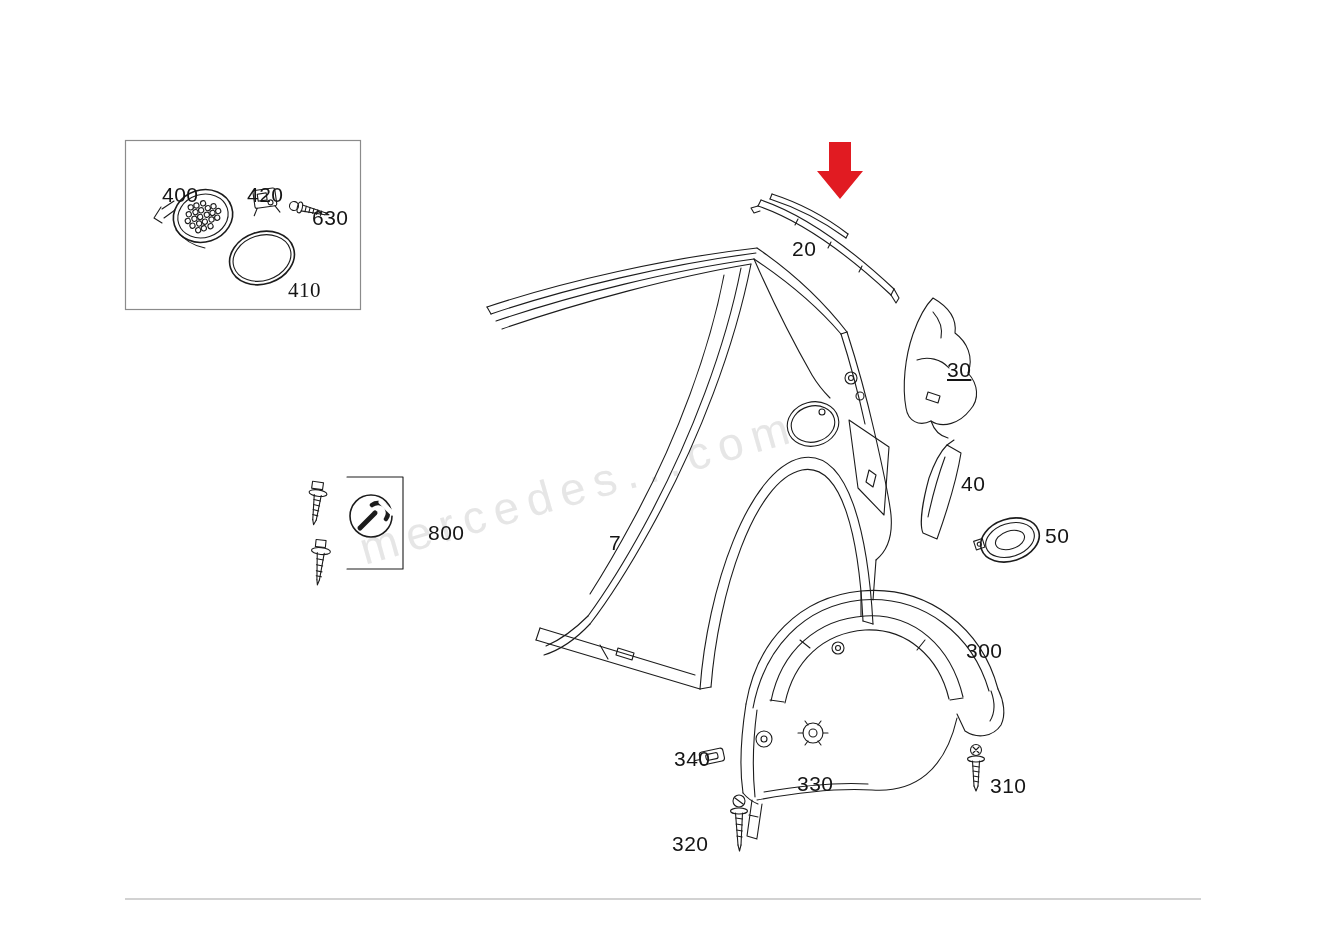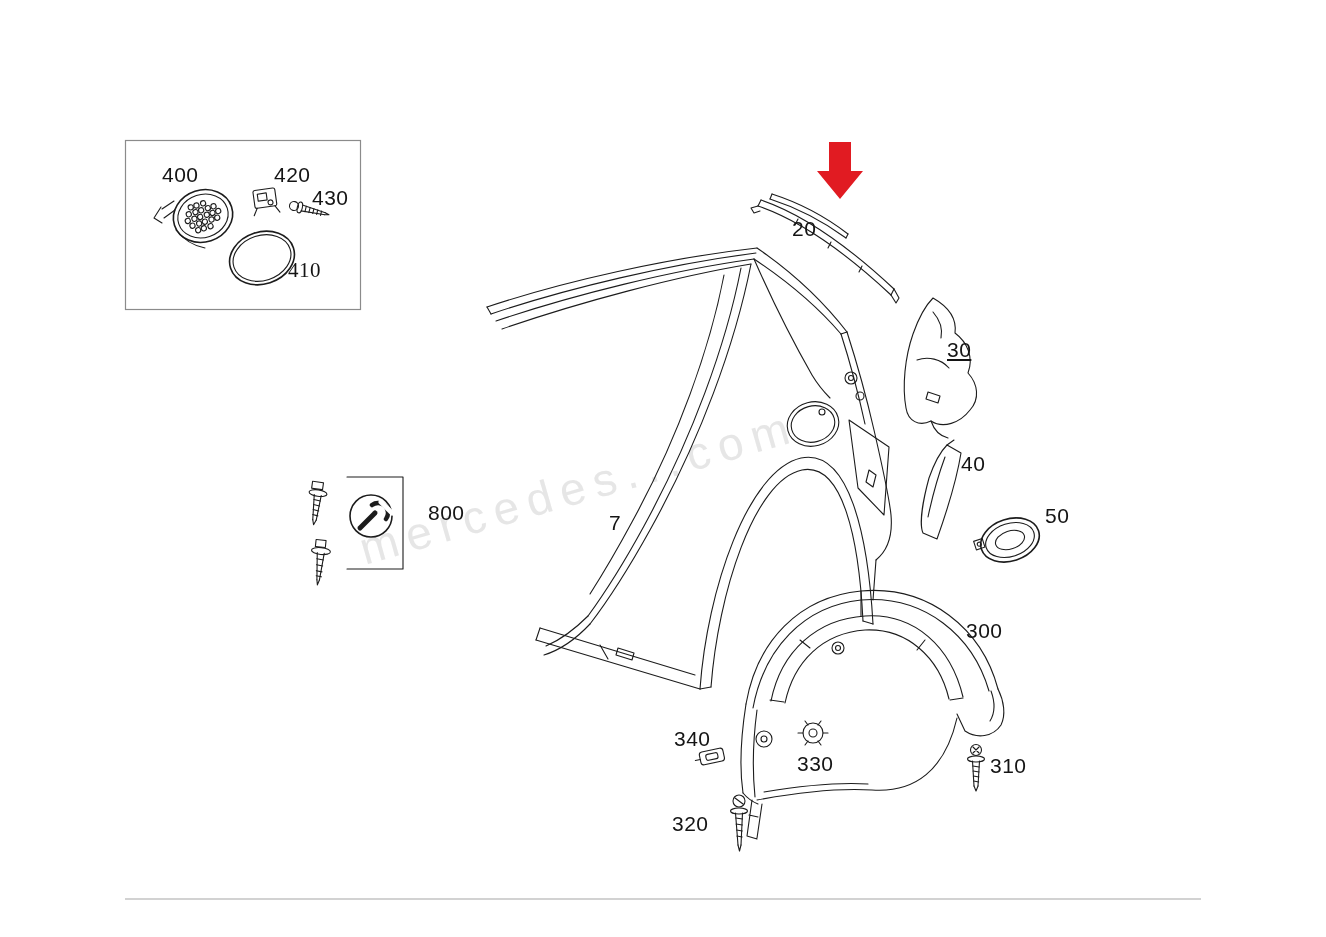--- a/index.html
+++ b/index.html
@@ -13,20 +13,21 @@
   }
   .diagram-svg { position: absolute; left: 0; top: 0; z-index: 1; }
   .part-label {
     position: absolute;
     z-index: 3;
     font-size: 21px;
     color: #141414;
     letter-spacing: 0.5px;
     white-space: nowrap;
     user-select: none;
+    margin-top: 20px;
   }
   .ln    { stroke: #1c1c1c; stroke-width: 1.1; fill: none; stroke-linecap: round; stroke-linejoin: round; }
   .ln-th { stroke: #1c1c1c; stroke-width: 1.6; fill: none; stroke-linecap: round; stroke-linejoin: round; }
   .wm    { font-family: "Liberation Sans", sans-serif; }
 </style>
 </head>
 <body>
 
 <div class="stage">
 
@@ -243,22 +244,22 @@
         <path d="M372,505 a10,10 0 0 1 14,14" stroke="#1c1c1c" stroke-width="4.5" fill="none" stroke-linecap="round"></path>
         <path d="M381,502 L392,513" stroke="#ffffff" stroke-width="5" fill="none" stroke-linecap="round"></path>
         <path d="M360,528 L375,513" stroke="#1c1c1c" stroke-width="5" fill="none" stroke-linecap="round"></path>
       </g>
     </g>
 
     <line x1="125" y1="899" x2="1201" y2="899" stroke="#a6a6a6" stroke-width="1.2"></line>
   </svg>
 
   <div class="part-label" style="left:162px; top:163px;">400</div>
-  <div class="part-label" style="left:274px; top:163px;">420</div>
-  <div class="part-label" style="left:312px; top:186px;">430</div>
+  <div class="part-label" style="left:247px; top:163px;">420</div>
+  <div class="part-label" style="left:312px; top:186px;">630</div>
   <div class="part-label" style="left:288px; top:258px;font-family:Liberation Serif, serif;">410</div>
   <div class="part-label" style="left:792px; top:217px;">20</div>
   <div class="part-label" style="left:947px; top:338px;text-decoration:underline;">30</div>
   <div class="part-label" style="left:961px; top:452px;text-align:center;">40</div>
   <div class="part-label" style="left:1045px; top:504px;">50</div>
   <div class="part-label" style="left:609px; top:511px;">7</div>
   <div class="part-label" style="left:404px; top:501px;padding-left:24px;">800</div>
   <div class="part-label" style="left:966px; top:619px;">300</div>
   <div class="part-label" style="left:674px; top:727px;">340</div>
   <div class="part-label" style="left:797px; top:752px;">330</div>

